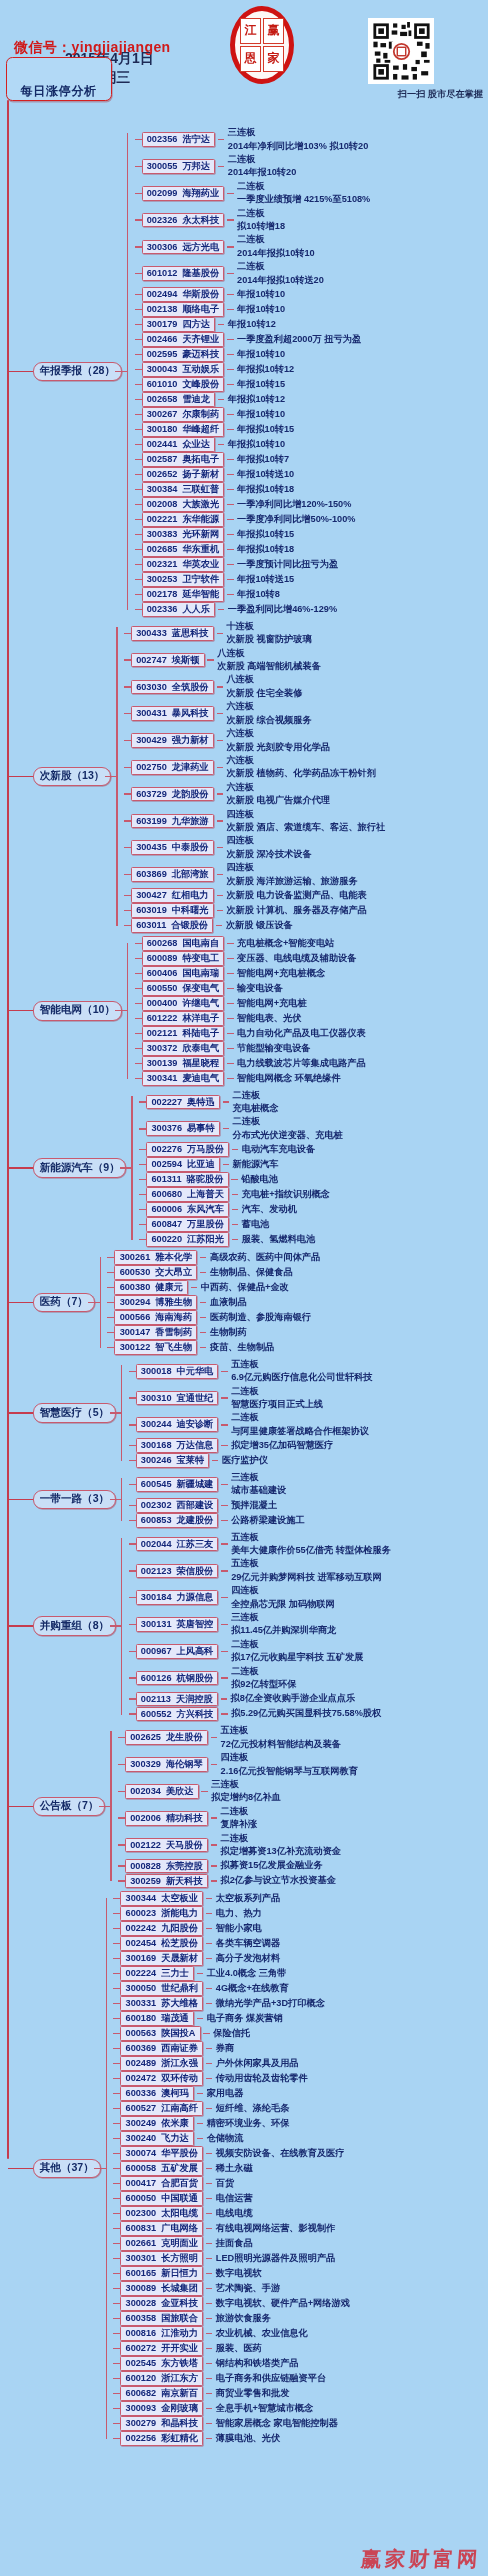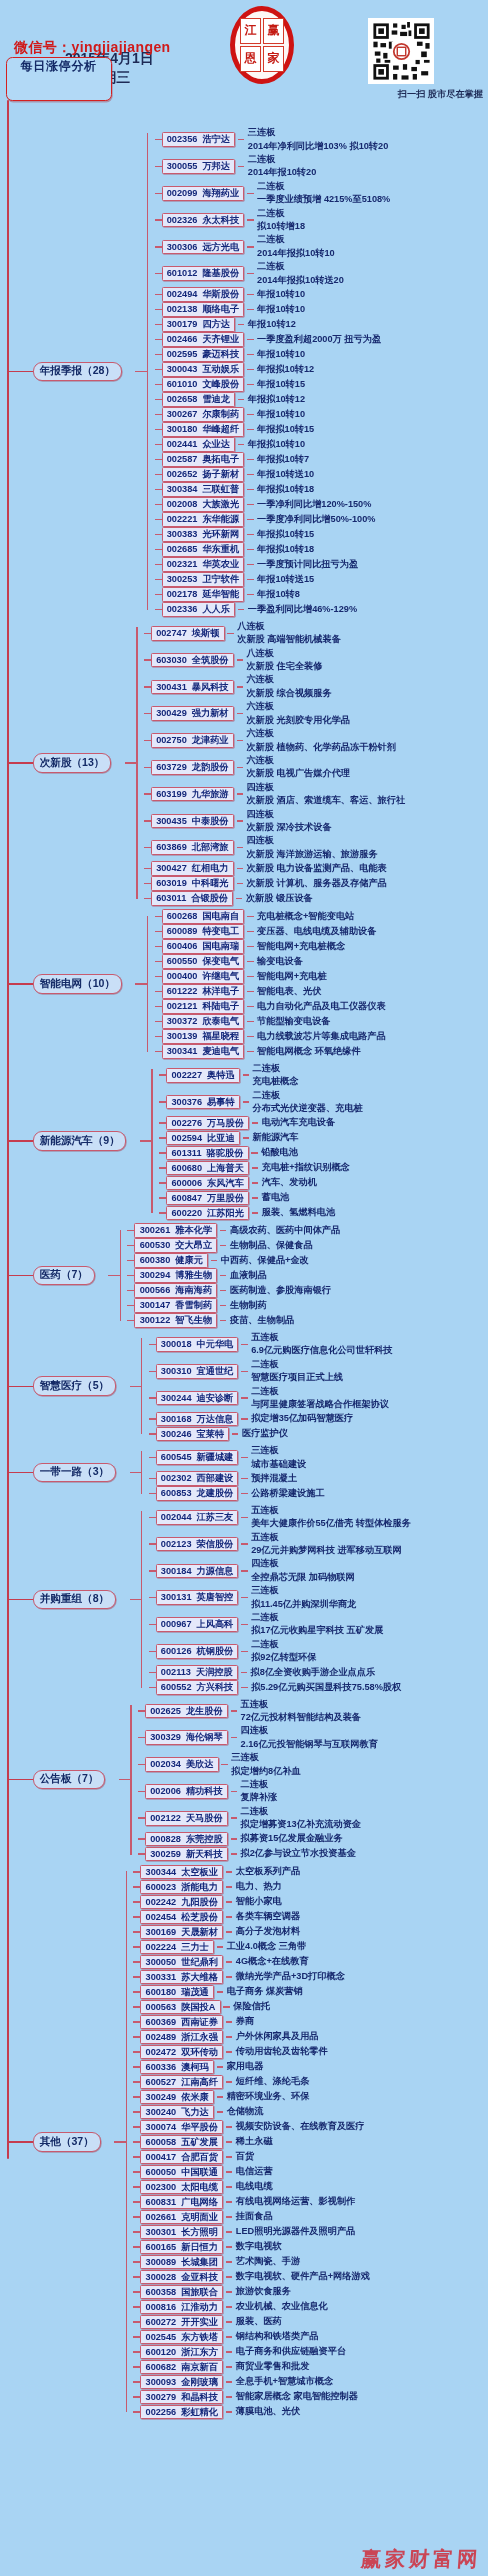--- a/index.html
+++ b/index.html
@@ -10,21 +10,21 @@
     overflow: hidden;
   }
   
   .header { position: relative; height: 122px; }
   .date { position: absolute; left: 65px; top: 9.2px; text-align: center;
     color: #1d2a55; font-weight: bold; font-size: 14px; line-height: 1.35; margin-top: 40px; }
   .wechat { position: absolute; left: 14px; top: 39px; font-size: 14px;
     font-weight: bold; color: #d01a1a; letter-spacing: 0.4px; }
   .root-box { position: absolute; left: 5.7px; top: 57px; width: 106px; height: 44px;
     border: 1.4px solid #d42020; border-radius: 6.4px; background: #b2d9f6;
-    display: flex; align-items: flex-start; justify-content: center;
+    display: flex; align-items: flex-end; justify-content: center;
     color: #142a66; font-weight: bold; font-size: 12px; letter-spacing: 0.7px;
     box-shadow: 0.7px 1.4px 0 rgba(170,30,40,.35); }
   .logo { position: absolute; left: 230px; top: 5.7px; width: 64px; height: 78px;
     border: 5.7px solid #ce1312; border-radius: 50%; background: #fdf8f6;
     display: grid; grid-template-columns: 1fr 1fr; grid-template-rows: 1fr 1fr;
     gap: 2.1px; padding: 7px 5px; }
   .logo .cell { border: 1.4px solid #d43a2a; background: #fff;
     display: flex; align-items: center; justify-content: center;
     color: #c41a12; font-weight: bold; font-size: 12px;
     font-family: "Liberation Serif", "DejaVu Serif", serif; }
@@ -38,21 +38,21 @@
     background: #c53c4e; border-radius: 1.4px; }
   .tree { position: relative; padding: 1.4px 0 0 0; }
   .category { display: flex; align-items: center; position: relative;
     margin: 2.8px 0; padding-left: 33px; }
   .branch { position: absolute; left: 7.8px; top: 50%; margin-top: -0.7px;
     width: 25.5px; height: 1.4px; background: #c53c4e; }
   .cat-box { border: 1.4px solid #c85a6e; background: #c9dff7; border-radius: 9px;
     padding: 1.4px 5.7px 2.1px; color: #142a66; font-weight: bold; font-size: 10.6px;
     white-space: nowrap; flex: none;
     box-shadow: 0.7px 0.7px 0 rgba(160,40,60,.4); }
-  .items { margin-left: 25px; position: relative; padding-left: 7.8px; }
+  .items { margin-left: 5px; position: relative; padding-left: 7.8px; }
   .items::before { content: ''; position: absolute; left: 0; top: 7px;
     bottom: 7px; width: 1.4px; background: #c75a6e; }
   .items::after { content: ''; position: absolute; left: -11.3px; top: 50%;
     width: 11.3px; height: 1.4px; margin-top: -0.7px; background: #c75a6e; }
   .item { display: flex; align-items: center; min-height: 15px;
     position: relative; padding-left: 7px; }
   .item::before { content: ''; position: absolute; left: 0; top: 50%;
     margin-top: -0.7px; width: 7px; height: 1.4px; background: #c75a6e; }
   .stock-box { border: 0.7px solid #c85a6e; background: #e4e8fa; border-radius: 1.4px;
     padding: 0 4.2px 0.7px; color: #14277a; font-weight: bold; font-size: 9.2px;
@@ -433,20 +433,30 @@
   </div>
 </div>
   </div>
 
   <div class="category">
     <div class="branch"></div>
     <div class="cat-box">
       <span class="cat-text">次新股（13）</span>
     </div>
     <div class="items">
+  <div class="item">
+    <span class="stock-box">
+      <span class="code">300433</span><span class="sname">蓝思科技</span>
+    </span>
+    <span class="dash"></span>
+    <div class="desc">
+            <div>十连板</div>
+            <div>次新股 视窗防护玻璃</div>
+          </div>
+  </div>
 
   <div class="item">
     <span class="stock-box">
       <span class="code">002747</span><span class="sname">埃斯顿</span>
     </span>
     <span class="dash"></span>
     <div class="desc">
             <div>八连板</div>
             <div>次新股 高端智能机械装备</div>
           </div>

